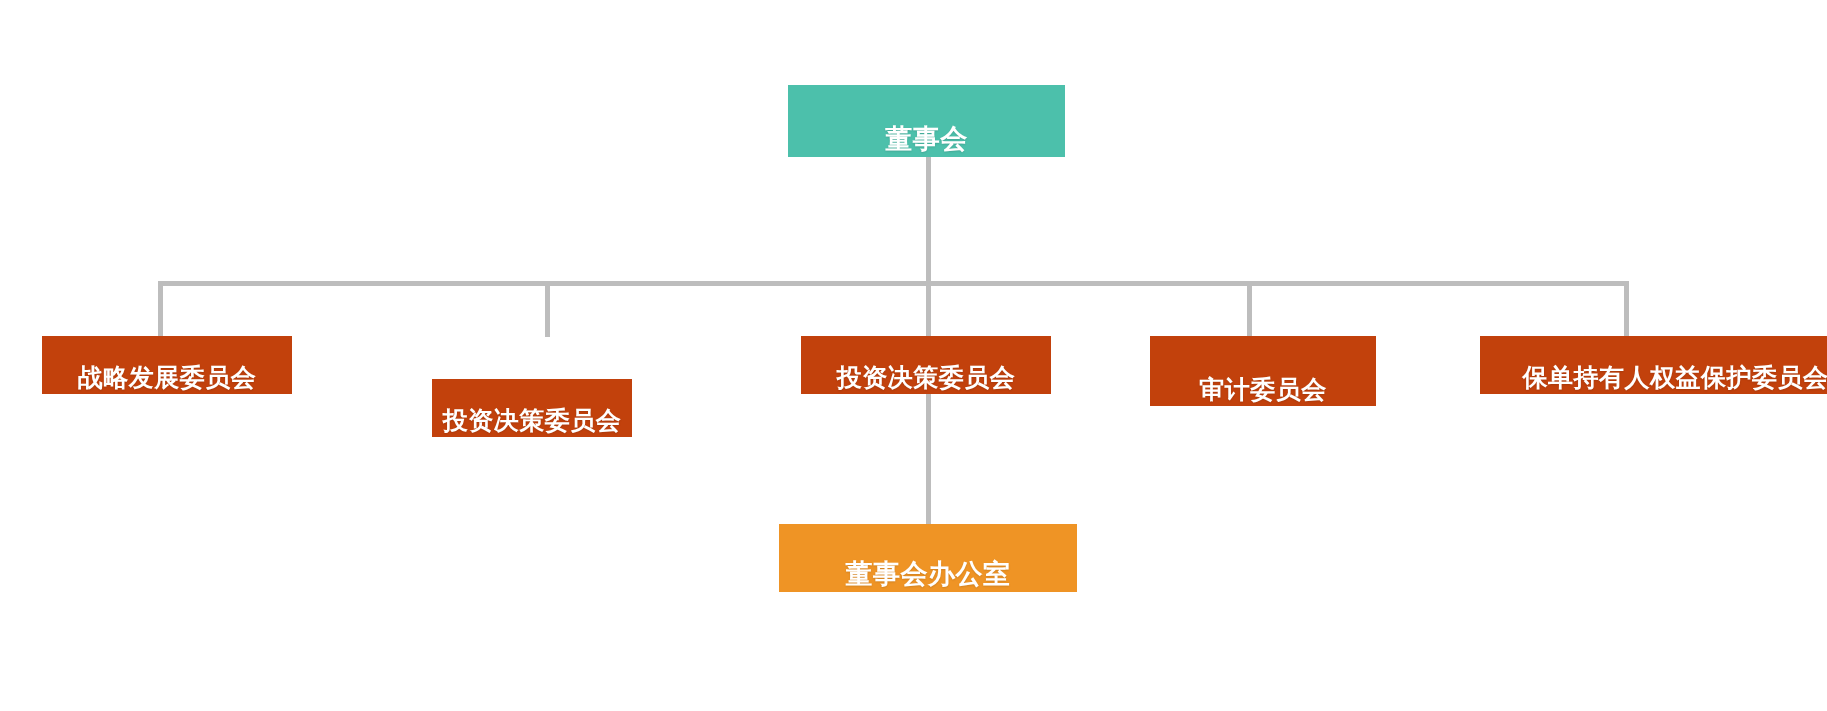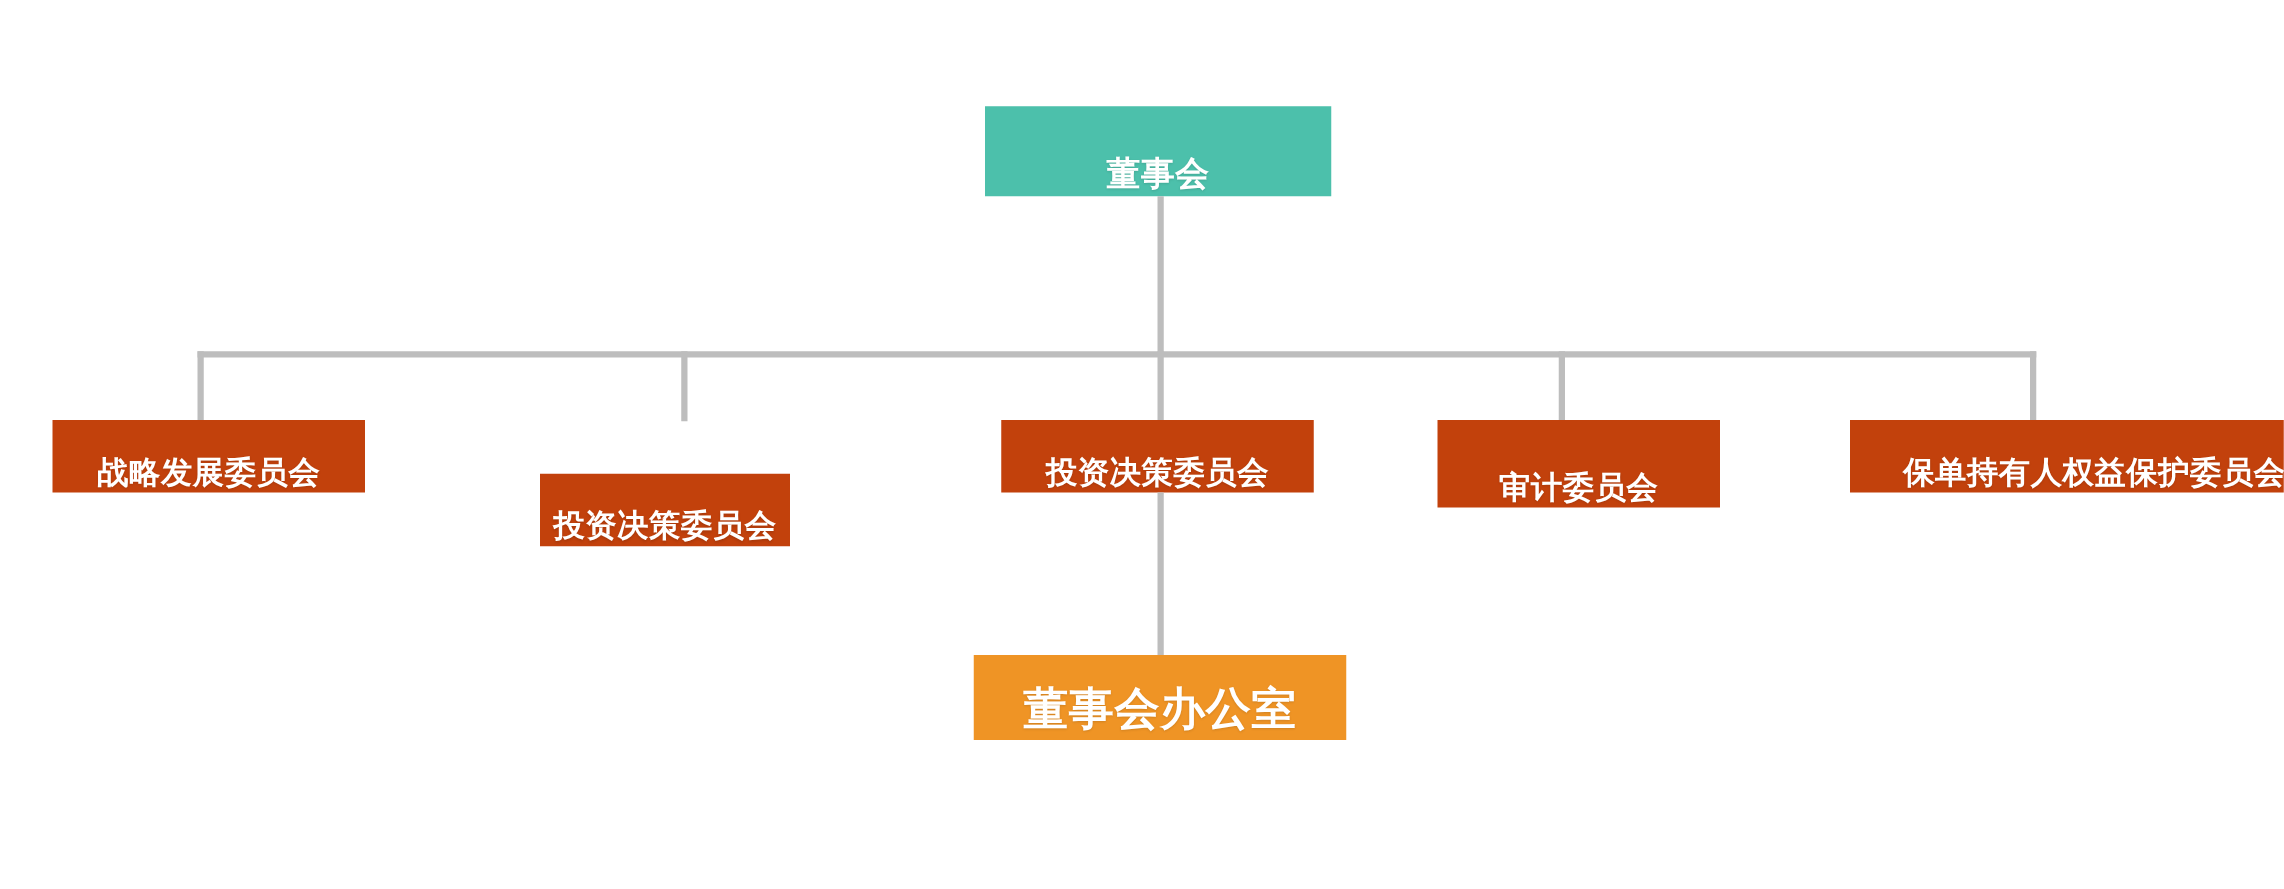--- a/index.html
+++ b/index.html
@@ -48,21 +48,21 @@
     font-size: 27px;
   }
 
   .node.committee {
     background: #c2410c;
     font-size: 25px;
   }
 
   .node.office {
     background: #ef9425;
-    font-size: 36px;
+    font-size: 27px;
   }
 </style>
 </head>
 <body>
 
 <div id="org-chart">
 
   <div class="node root" style="left:788px; top:85px; width:277px; height:72px;">
     <span>董事会</span>
   </div>

